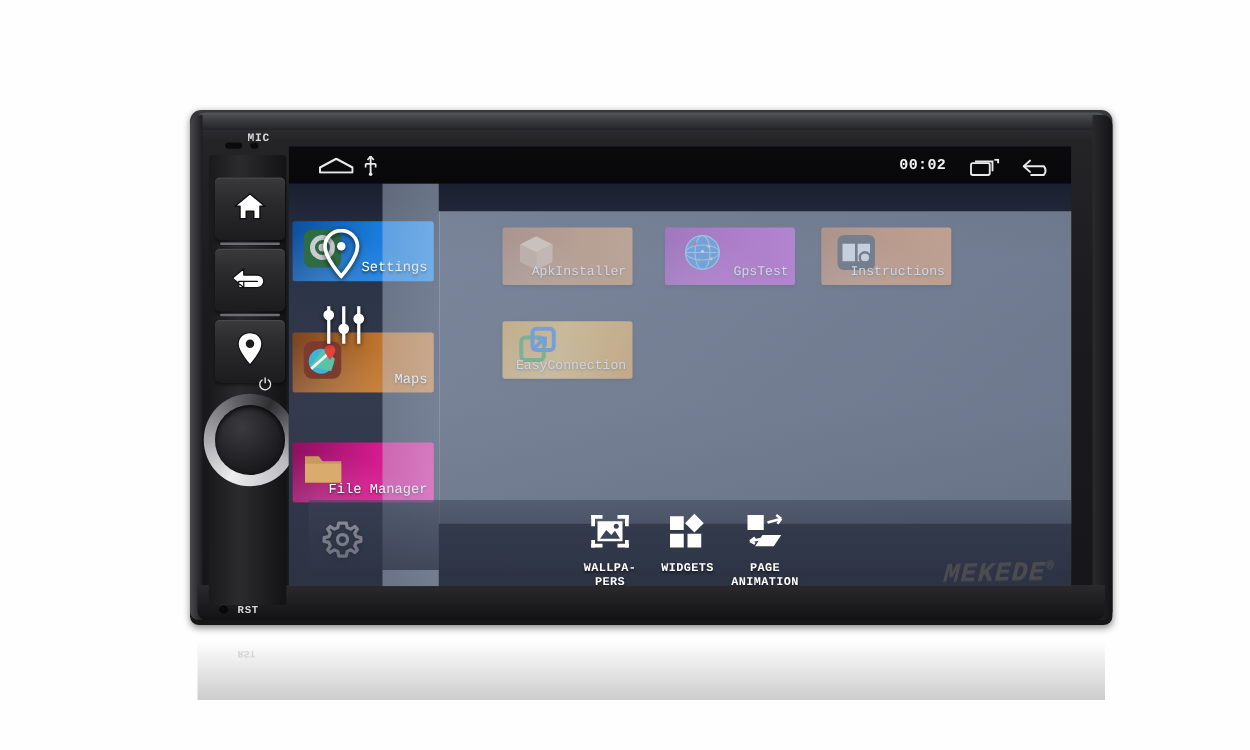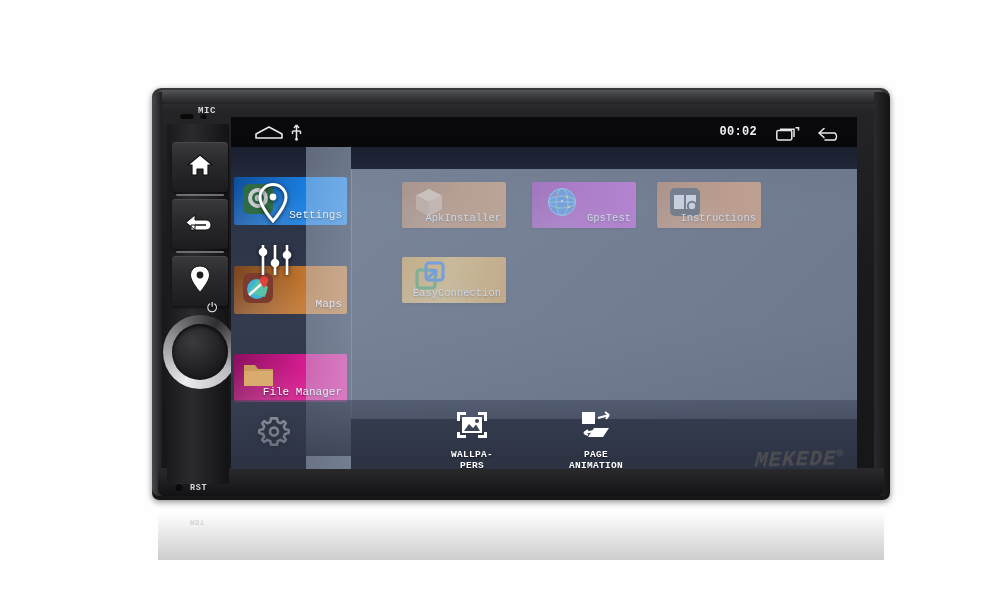--- a/index.html
+++ b/index.html
@@ -86,21 +86,21 @@
   .divider{position:absolute;left:120px;top:22px;width:1px;height:250px;
     background:rgba(255,255,255,.22);}
 
   
   .gtile{position:absolute;width:104px;height:46px;border-radius:2px;overflow:hidden;
     box-shadow:0 1px 3px rgba(0,0,0,.35);}
   .gtile-label{position:absolute;right:5px;bottom:4px;color:#fff;font-size:10.5px;
     text-shadow:0 1px 2px rgba(0,0,0,.6);white-space:nowrap;}
 
   
-  .dock{position:absolute;left:0;top:253px;width:626px;height:56px;
+  .dock{position:absolute;left:16px;top:253px;width:626px;height:56px;
     background:linear-gradient(180deg,rgba(60,68,88,.55),rgba(46,53,70,.75));}
   .dockitem{position:absolute;width:86px;display:flex;flex-direction:column;
     align-items:center;color:#fff;font-size:9.5px;font-weight:bold;letter-spacing:.3px;
     line-height:1.15;text-align:center;text-shadow:0 1px 2px rgba(0,0,0,.6);}
 
   .mekede{position:absolute;left:755px;top:448px;color:#4c4c50;font-size:21px;
     font-weight:bold;font-style:italic;letter-spacing:1px;
     transform:skewX(-4deg) rotate(-1.2deg);
     text-shadow:0 1px 0 rgba(255,255,255,.07);}
   .mekede sup{font-size:10px;vertical-align:super;}
@@ -348,20 +348,31 @@
               </g>
               <rect x="7" y="8" width="20" height="16" fill="#ffffff"></rect>
               <path d="M9 22 L14 15 L18 19 L21 15.5 L25 22 Z" fill="#3c4458"></path>
               <circle cx="22" cy="12" r="2" fill="#3c4458"></circle>
             </svg>
           </span>
           <span>WALLPA-</span>
           <span>PERS</span>
         </div>
 
+        <div class="dockitem" style="left:260px;top:9px;">
+          <span>
+            <svg width="34" height="32" viewBox="0 0 34 32" style="margin-bottom:5px">
+              <rect x="3" y="4" width="11" height="11" fill="#ffffff"></rect>
+              <rect x="3" y="18" width="11" height="11" fill="#ffffff"></rect>
+              <rect x="17" y="18" width="11" height="11" fill="#ffffff"></rect>
+              <path d="M22.5 2 L30 9.5 L22.5 17 L15 9.5 Z" fill="#ffffff"></path>
+            </svg>
+          </span>
+          <span>WIDGETS</span>
+        </div>
 
         <div class="dockitem" style="left:322px;top:9px;">
           <span>
             <svg width="36" height="32" viewBox="0 0 36 32" style="margin-bottom:5px">
               <rect x="4" y="3" width="13" height="12" fill="#ffffff"></rect>
               <path d="M16 19 L31 19 L25 28 L10 28 Z" fill="#ffffff"></path>
               <path d="M20 9 L31 6 M31 6 L27 3 M31 6 L28 10" stroke="#ffffff" stroke-width="2" fill="none"></path>
               <path d="M16 22 L6 24 M6 24 L10 26 M6 24 L10 21" stroke="#ffffff" stroke-width="2" fill="none"></path>
             </svg>
           </span>

